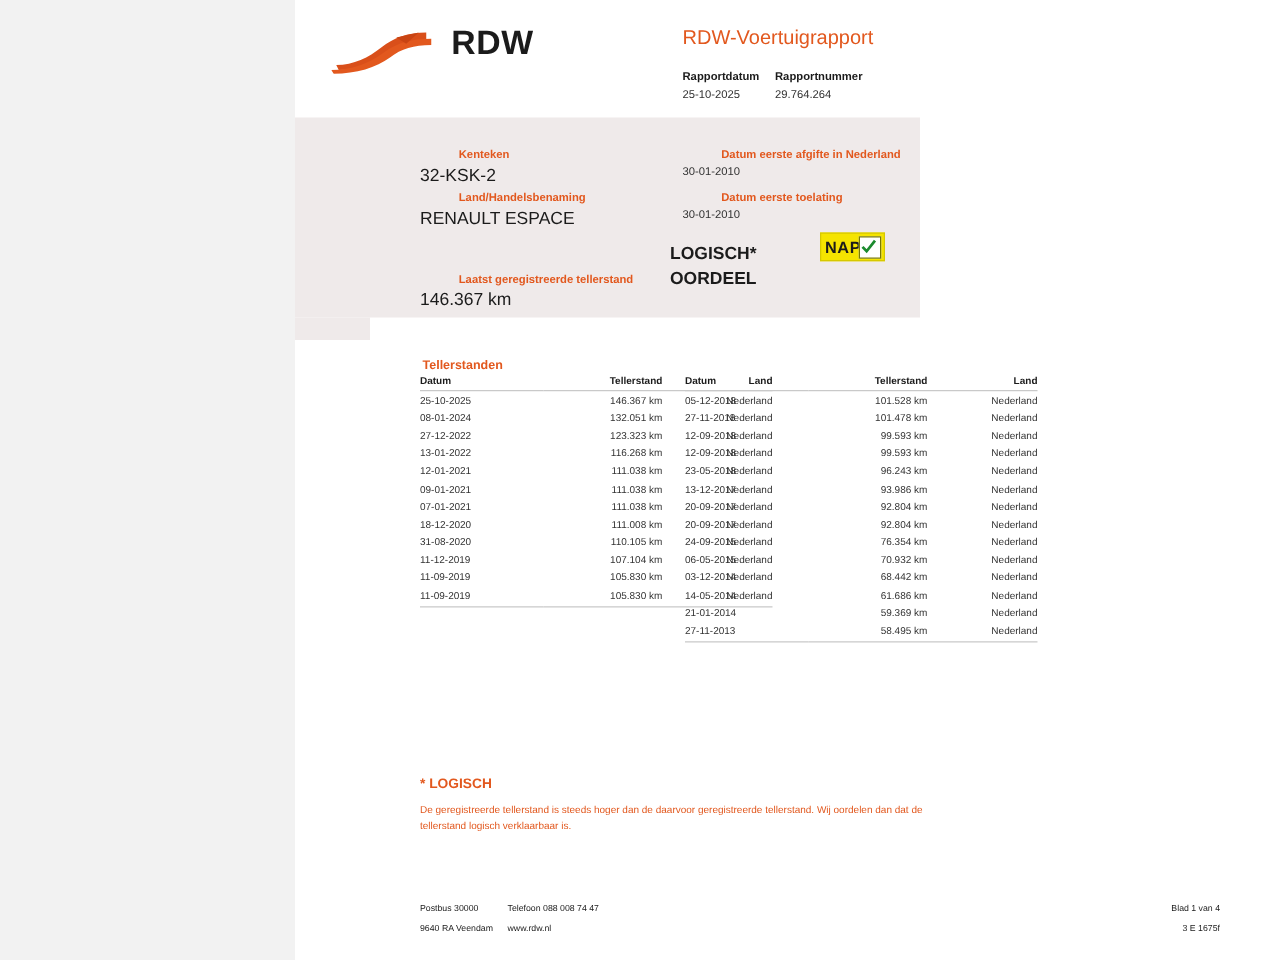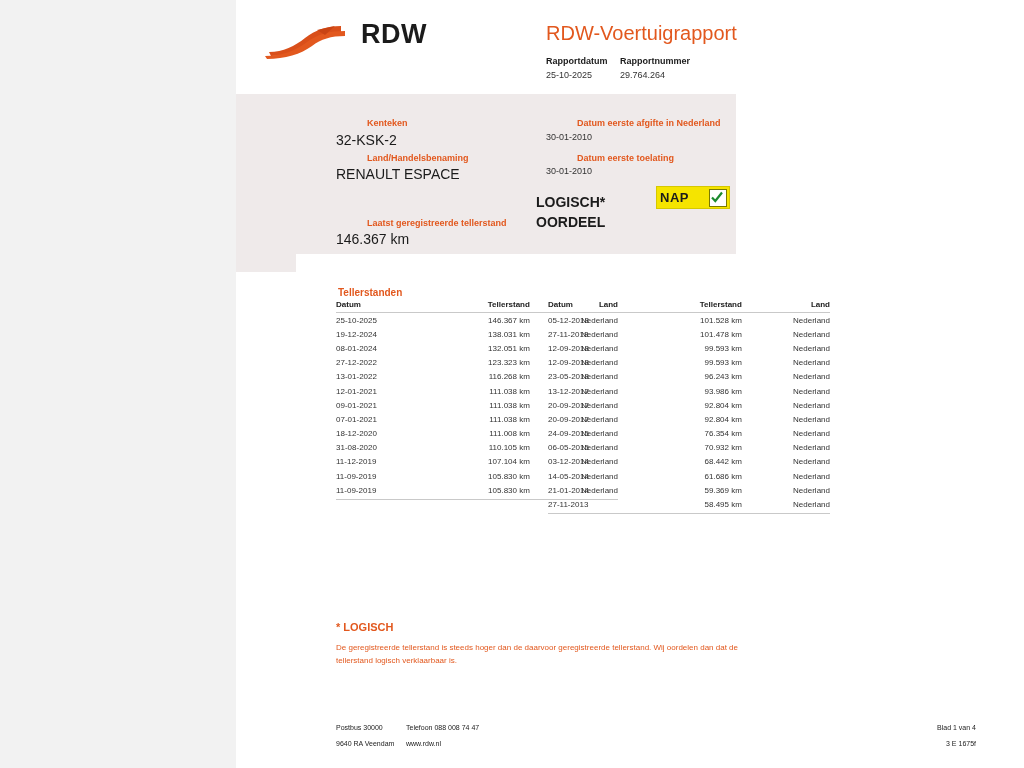--- a/index.html
+++ b/index.html
@@ -59,21 +59,21 @@
     top: 19px;
     font-size: 27px;
     font-weight: bold;
     letter-spacing: .5px;
     color: #1b1b1b;
   }
   .report-title {
     position: absolute;
     left: 310px;
     top: 22px;
-    font-size: 20px;
+    font-size: 16px;
     color: #e2581e;
   }
   .rep-meta {
     position: absolute;
     left: 310px;
     top: 56px;
     font-size: 9px;
   }
   .rep-meta .col {
     display: inline-block;
@@ -136,21 +136,20 @@
     line-height: 20px;
   }
   .nap-badge {
     position: absolute;
     left: 420px;
     top: 92px;
     width: 50px;
     height: 21px;
     background: #f5e400;
     border: 1px solid #d6c800;
-    padding-left: 22px;
   }
   .nap-badge .nap-text {
     position: absolute;
     left: 3px;
     top: 3px;
     font-size: 13px;
     font-weight: bold;
     color: #1b1b1b;
     letter-spacing: .5px;
   }
@@ -312,25 +311,20 @@
           <th class="c-land" style="text-align:right;">Land</th>
         </tr>
       </thead>
       <tbody>
         <tr>
             <td class="c-date">25-10-2025</td>
             <td class="c-odo">146.367 km</td>
             <td class="c-land">Nederland</td>
           </tr>
         <tr>
-            <td class="c-date">19-12-2024</td>
-            <td class="c-odo">138.031 km</td>
-            <td class="c-land">Nederland</td>
-          </tr>
-        <tr>
             <td class="c-date">08-01-2024</td>
             <td class="c-odo">132.051 km</td>
             <td class="c-land">Nederland</td>
           </tr>
         <tr>
             <td class="c-date">27-12-2022</td>
             <td class="c-odo">123.323 km</td>
             <td class="c-land">Nederland</td>
           </tr>
         <tr>

